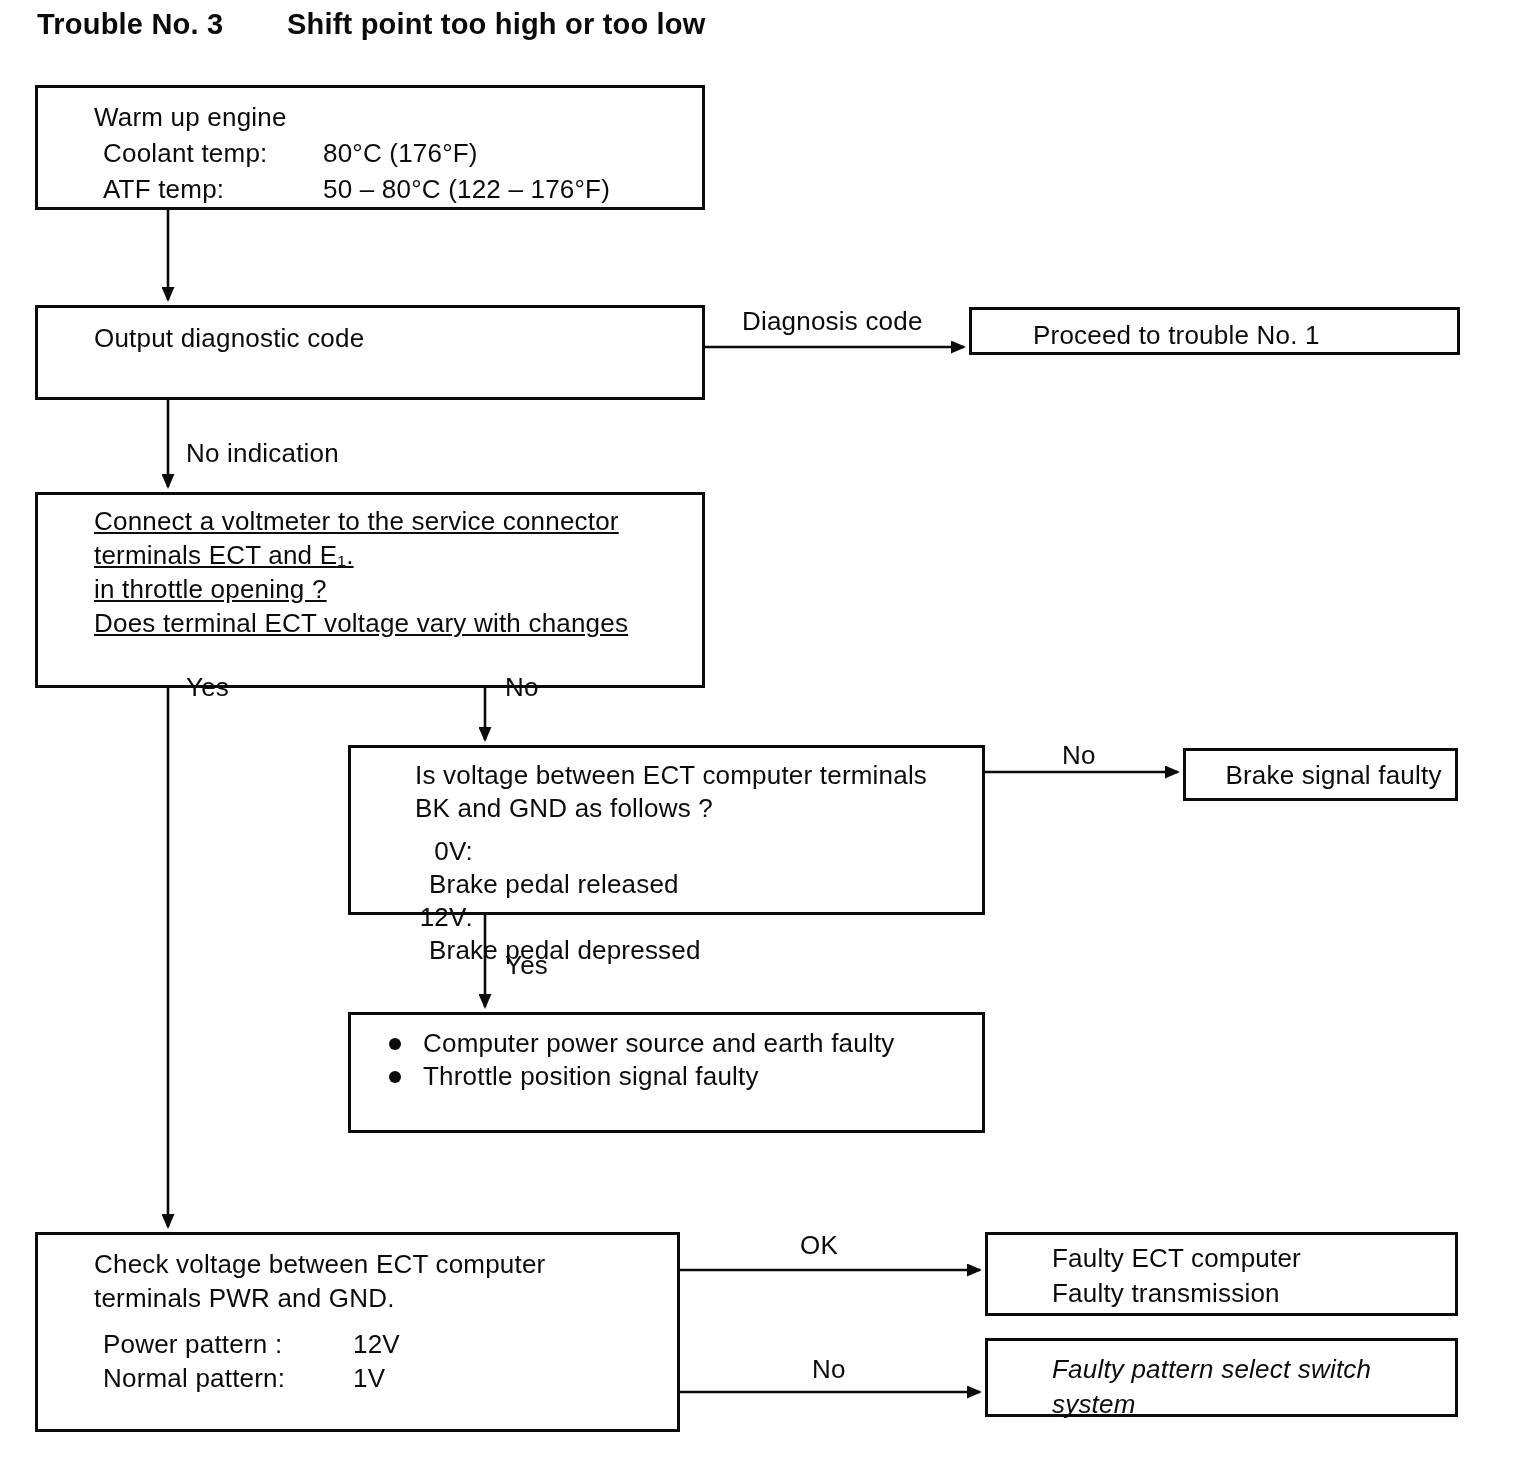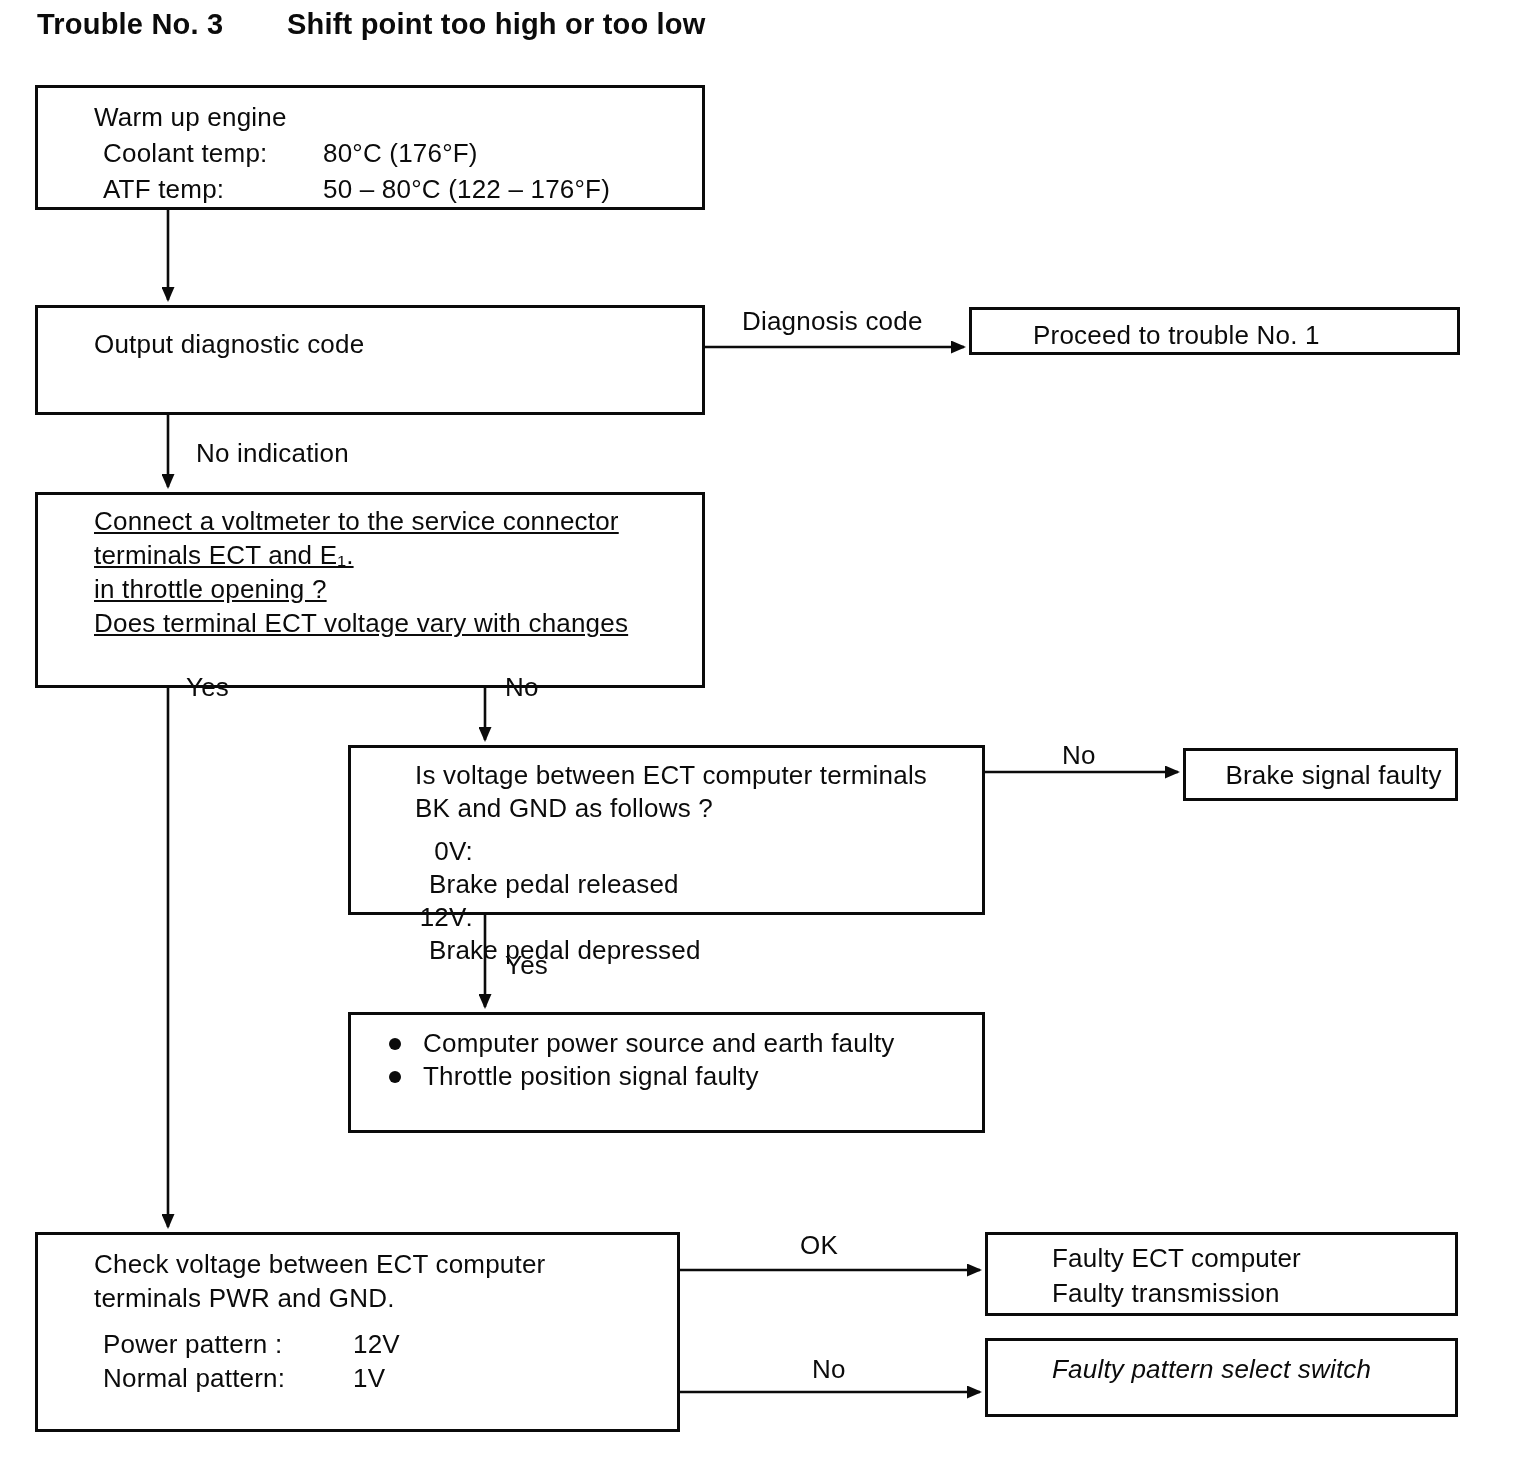--- a/index.html
+++ b/index.html
@@ -51,21 +51,21 @@
     background: transparent;
   }
   .line { white-space: nowrap; margin-left: 26px; }
 
   
   #box-warm-up { left: 35px; top: 85px; width: 670px; height: 125px; padding: 11px 0 0 30px; line-height: 36px; }
   #box-warm-up .kv-row { display: flex; padding-left: 35px; }
   #box-warm-up .kv-label { width: 220px; }
 
   
-  #box-output-code { left: 35px; top: 305px; width: 670px; height: 110px; padding: 19px 0 0 30px; }
+  #box-output-code { left: 35px; top: 305px; width: 670px; height: 95px; padding: 13px 0 0 30px; }
 
   
   #box-proceed { left: 969px; top: 307px; width: 491px; height: 48px; display: flex; align-items: flex-end; padding-left: 35px; }
 
   
   #box-voltmeter { left: 35px; top: 492px; width: 670px; height: 196px; padding: 9px 0 0 30px; text-decoration: underline; }
 
   
   #box-bk-gnd { left: 348px; top: 745px; width: 637px; height: 170px; padding: 11px 0 0 0; line-height: 33px; }
   #box-bk-gnd .line { padding-left: 38px; }
@@ -93,21 +93,21 @@
   #box-pwr-gnd .kv-label { width: 250px; }
 
   
   #box-faulty-ect { left: 985px; top: 1232px; width: 473px; height: 84px; padding: 6px 0 0 38px; line-height: 35px; }
 
   
   #box-faulty-pattern { left: 985px; top: 1338px; width: 473px; height: 79px; padding: 11px 0 0 38px; line-height: 35px; font-style: italic; }
 
   
   #lbl-diagnosis-code { left: 742px;  top: 306px; }
-  #lbl-no-indication  { left: 196px;  top: 438px; }
+  #lbl-no-indication  { left: 186px;  top: 438px; }
   #lbl-yes-1          { left: 186px;  top: 672px; }
   #lbl-no-1           { left: 505px;  top: 672px; }
   #lbl-no-2           { left: 1062px; top: 740px; }
   #lbl-yes-2          { left: 505px;  top: 950px; }
   #lbl-ok             { left: 800px;  top: 1230px; }
   #lbl-no-3           { left: 812px;  top: 1354px; }
 </style>
 </head>
 <body>
 
@@ -203,20 +203,21 @@
   </div>
 </div>
 
 <div id="box-faulty-ect" class="box">
   <div class="line">Faulty ECT computer</div>
   <div class="line">Faulty transmission</div>
 </div>
 
 <div id="box-faulty-pattern" class="box">
   <div class="line">Faulty pattern select switch</div>
+  <div class="line">system</div>
 </div>
 
 <div id="lbl-diagnosis-code" class="lbl">Diagnosis code</div>
 <div id="lbl-no-indication" class="lbl">No indication</div>
 <div id="lbl-yes-1" class="lbl">Yes</div>
 <div id="lbl-no-1" class="lbl">No</div>
 <div id="lbl-no-2" class="lbl">No</div>
 <div id="lbl-yes-2" class="lbl">Yes</div>
 <div id="lbl-ok" class="lbl">OK</div>
 <div id="lbl-no-3" class="lbl">No</div>

